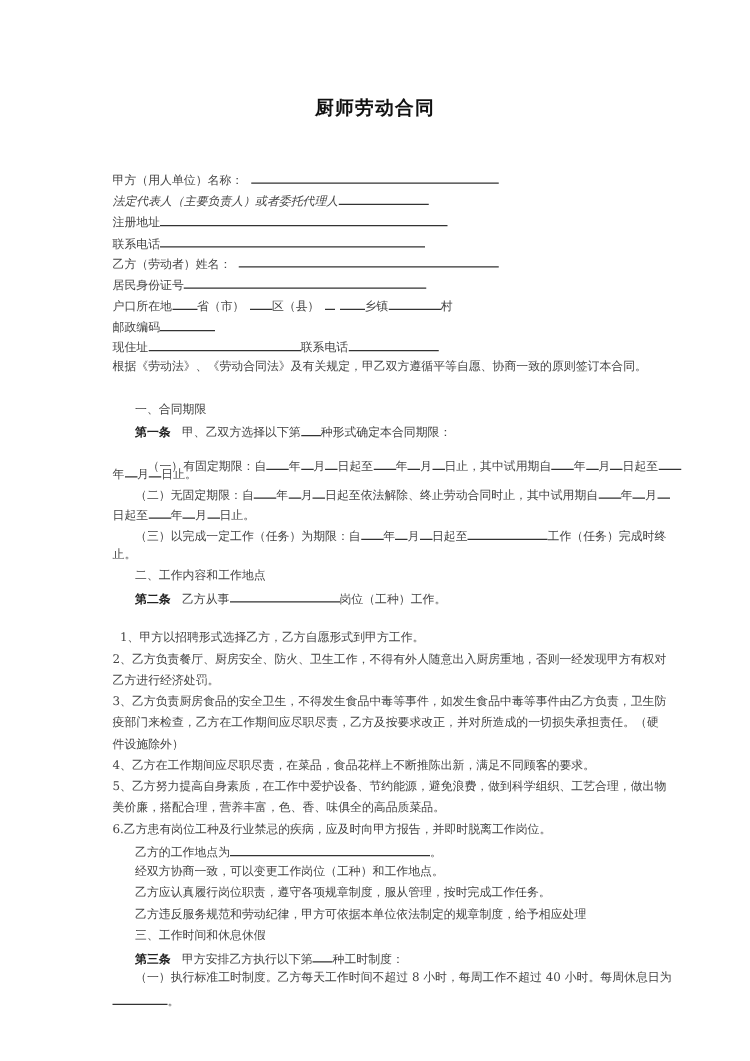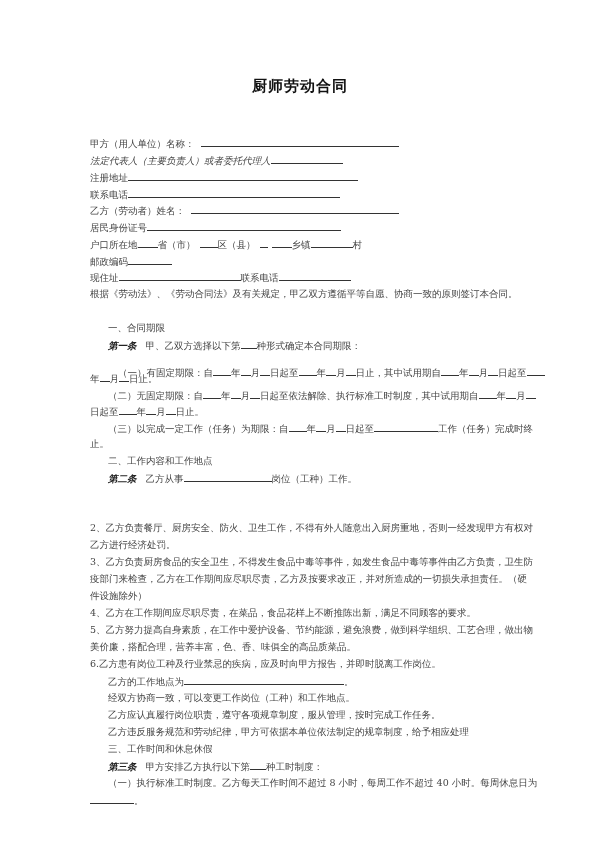--- a/index.html
+++ b/index.html
@@ -11,21 +11,21 @@
   .page { position: absolute; left: 0; top: 0; width: 600px; height: 849px; }
   .title {
     position: absolute; top: 77px; left: 0; width: 600px; text-align: center;
     font-size: 15px; font-weight: bold; color: #111; letter-spacing: 1px;
   }
   .line {
     position: absolute; font-size: 9.5px; line-height: 12px; white-space: nowrap;
     color: #444;
   }
   .u { display: inline-block; border-bottom: 1px solid #333; height: 9px; vertical-align: baseline; }
-  .b { font-weight: bold; color: #222; font-style: italic; }
+  .b { font-weight: bold; color: #222; }
 </style>
 </head>
 <body>
 
 <div class="page">
 
   <div class="title">厨师劳动合同</div>
 
   <div class="line" style="left:90px;top:137px;">
     <span>甲方（用人单位）名称：</span><span class="u" style="width:198px;margin-left:6px;"></span>
@@ -60,34 +60,35 @@
   <div class="line" style="left:108px;top:339px;">
     <span class="b">第一条</span>&nbsp;&nbsp;&nbsp;<span>甲、乙双方选择以下第</span><span class="u" style="width:16px;"></span><span>种形式确定本合同期限：</span>
   </div>
   <div class="line" style="left:118px;top:356px;margin-top:10px;">
     <span>（一）有固定期限：自</span><span class="u" style="width:18px;"></span><span>年</span><span class="u" style="width:10px;"></span><span>月</span><span class="u" style="width:10px;"></span><span>日起至</span><span class="u" style="width:18px;"></span><span>年</span><span class="u" style="width:10px;"></span><span>月</span><span class="u" style="width:10px;"></span><span>日止，其中试用期自</span><span class="u" style="width:18px;"></span><span>年</span><span class="u" style="width:10px;"></span><span>月</span><span class="u" style="width:10px;"></span><span>日起至</span><span class="u" style="width:18px;"></span>
   </div>
   <div class="line" style="left:90px;top:372px;">
     <span>年</span><span class="u" style="width:10px;"></span><span>月</span><span class="u" style="width:10px;"></span><span>日止。</span>
   </div>
   <div class="line" style="left:108px;top:389px;">
-    <span>（二）无固定期限：自</span><span class="u" style="width:18px;"></span><span>年</span><span class="u" style="width:10px;"></span><span>月</span><span class="u" style="width:10px;"></span><span>日起至依法解除、执行标准工时制度，其中试用期自</span><span class="u" style="width:18px;"></span><span>年</span><span class="u" style="width:10px;"></span><span>月</span><span class="u" style="width:10px;"></span>
+    <span>（二）无固定期限：自</span><span class="u" style="width:18px;"></span><span>年</span><span class="u" style="width:10px;"></span><span>月</span><span class="u" style="width:10px;"></span><span>日起至依法解除、终止劳动合同时止，其中试用期自</span><span class="u" style="width:18px;"></span><span>年</span><span class="u" style="width:10px;"></span><span>月</span><span class="u" style="width:10px;"></span>
   </div>
   <div class="line" style="left:90px;top:405px;">
     <span>日起至</span><span class="u" style="width:18px;"></span><span>年</span><span class="u" style="width:10px;"></span><span>月</span><span class="u" style="width:10px;"></span><span>日止。</span>
   </div>
   <div class="line" style="left:108px;top:422px;">
     <span>（三）以完成一定工作（任务）为期限：自</span><span class="u" style="width:18px;"></span><span>年</span><span class="u" style="width:10px;"></span><span>月</span><span class="u" style="width:10px;"></span><span>日起至</span><span class="u" style="width:64px;"></span><span>工作（任务）完成时终</span>
   </div>
   <div class="line" style="left:90px;top:438px;">止。</div>
 
   <div class="line" style="left:108px;top:455px;">二、工作内容和工作地点</div>
   <div class="line" style="left:108px;top:472px;">
     <span class="b">第二条</span>&nbsp;&nbsp;&nbsp;<span>乙方从事</span><span class="u" style="width:88px;"></span><span>岗位（工种）工作。</span>
   </div>
+  <div class="line" style="left:96px;top:505px;">1、甲方以招聘形式选择乙方，乙方自愿形式到甲方工作。</div>
   <div class="line" style="left:90px;top:522px;">2、乙方负责餐厅、厨房安全、防火、卫生工作，不得有外人随意出入厨房重地，否则一经发现甲方有权对</div>
   <div class="line" style="left:90px;top:539px;">乙方进行经济处罚。</div>
   <div class="line" style="left:90px;top:556px;">3、乙方负责厨房食品的安全卫生，不得发生食品中毒等事件，如发生食品中毒等事件由乙方负责，卫生防</div>
   <div class="line" style="left:90px;top:573px;">疫部门来检查，乙方在工作期间应尽职尽责，乙方及按要求改正，并对所造成的一切损失承担责任。（硬</div>
   <div class="line" style="left:90px;top:590px;">件设施除外）</div>
   <div class="line" style="left:90px;top:607px;">4、乙方在工作期间应尽职尽责，在菜品，食品花样上不断推陈出新，满足不同顾客的要求。</div>
   <div class="line" style="left:90px;top:624px;">5、乙方努力提高自身素质，在工作中爱护设备、节约能源，避免浪费，做到科学组织、工艺合理，做出物</div>
   <div class="line" style="left:90px;top:641px;">美价廉，搭配合理，营养丰富，色、香、味俱全的高品质菜品。</div>
   <div class="line" style="left:90px;top:658px;">6.乙方患有岗位工种及行业禁忌的疾病，应及时向甲方报告，并即时脱离工作岗位。</div>
   <div class="line" style="left:108px;top:675px;">

